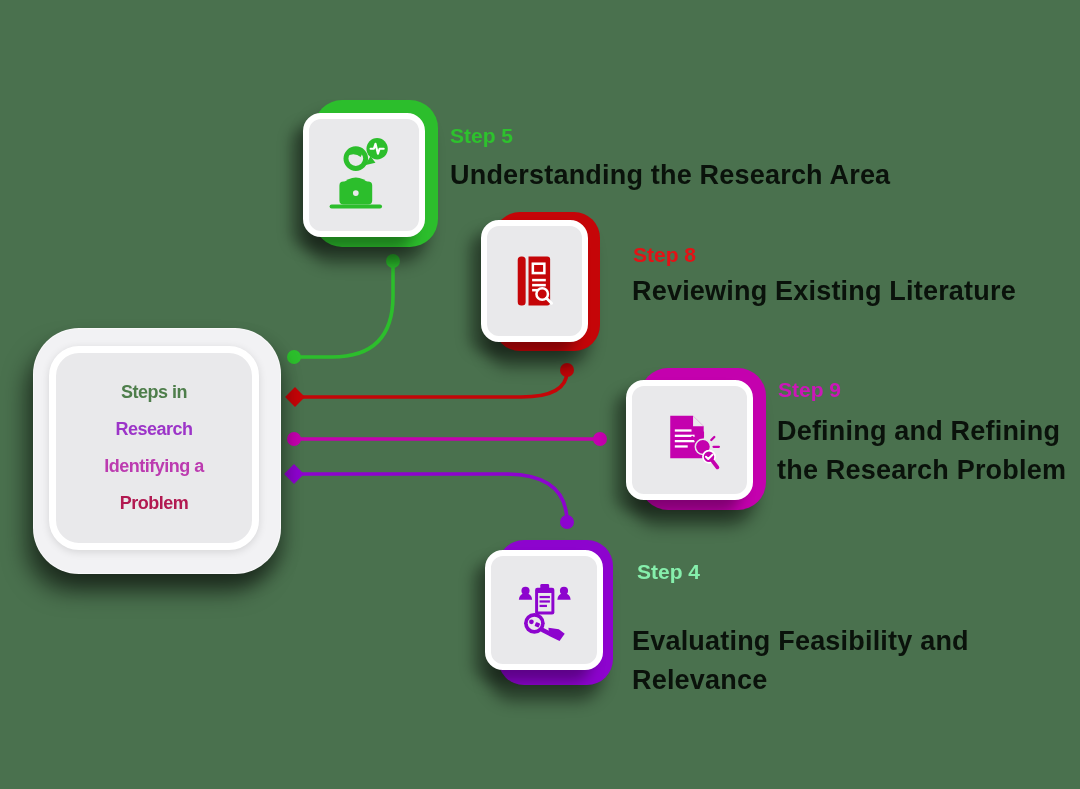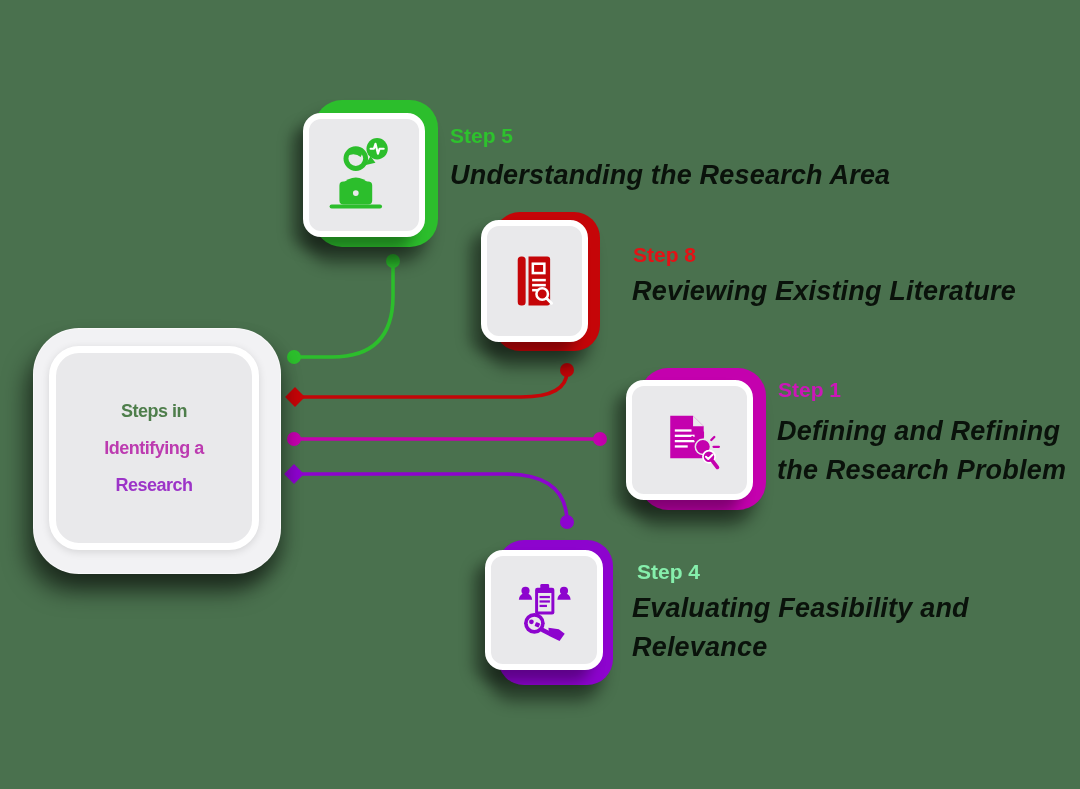--- a/index.html
+++ b/index.html
@@ -33,41 +33,41 @@
   .title-line.l3{color:#B21951;}
 
   
   .step-back{position:absolute;z-index:2;box-shadow:-10px 16px 16px rgba(0,0,0,.45);}
   .step-card{
     position:absolute;z-index:3;background:#E9E9EB;border:6px solid #FFFFFF;
     border-radius:18px;display:flex;align-items:center;justify-content:center;
     box-shadow:-12px 12px 14px rgba(0,0,0,.35);
   }
   .step-label{position:absolute;z-index:4;font-size:21px;font-weight:800;line-height:24px;white-space:nowrap;}
-  .step-heading{position:absolute;z-index:4;font-size:27px;font-weight:800;line-height:39px;color:#0A120B;letter-spacing:.2px;font-style:italic;}
+  .step-heading{position:absolute;z-index:4;font-size:27px;font-weight:800;line-height:39px;color:#0A120B;letter-spacing:.2px;}
 
   .s1 .step-back{left:314px;top:100px;width:124px;height:147px;border-radius:28px;background:#2CBE2C;}
   .s1 .step-card{left:303px;top:113px;width:110px;height:112px;}
   .s1 .step-label{left:450px;top:124px;color:#2DC22D;}
   .s1 .step-heading{left:450px;top:156px;width:500px;white-space:nowrap;}
 
   .s2 .step-back{left:494px;top:212px;width:106px;height:139px;border-radius:26px;background:#C50508;}
   .s2 .step-card{left:481px;top:220px;width:95px;height:110px;}
   .s2 .step-label{left:633px;top:243px;color:#E31216;}
   .s2 .step-heading{left:632px;top:272px;width:460px;white-space:nowrap;}
 
   .s3 .step-back{left:640px;top:368px;width:126px;height:142px;border-radius:28px;background:#C401AE;}
   .s3 .step-card{left:626px;top:380px;width:115px;height:108px;}
   .s3 .step-label{left:778px;top:378px;color:#CC16B8;}
   .s3 .step-heading{left:777px;top:412px;width:315px;}
 
   .s4 .step-back{left:498px;top:540px;width:115px;height:145px;border-radius:26px;background:#8D04CE;}
   .s4 .step-card{left:485px;top:550px;width:106px;height:108px;}
   .s4 .step-label{left:637px;top:560px;color:#86efac;}
-  .s4 .step-heading{left:632px;top:589px;width:398px;}
+  .s4 .step-heading{left:632px;top:622px;width:398px;}
 
   .icon-svg{display:block;}
 </style>
 </head>
 <body>
 
 <div class="stage">
 
   <svg class="connectors" width="1080" height="789" viewBox="0 0 1080 789">
 
@@ -92,22 +92,23 @@
     <g>
       <path d="M294,474 H505 Q567,474 567,522" fill="none" stroke="#8D04CE" stroke-width="3.6"></path>
       <rect x="287" y="467" width="14" height="14" transform="rotate(45 294 474)" fill="#8D04CE"></rect>
       <circle cx="567" cy="522" r="7" fill="#8D04CE"></circle>
     </g>
   </svg>
 
   <div class="main-card">
     <div class="main-card-inner">
       <div class="title-line l0">Steps in</div>
+      <div class="title-line l2">Research</div>
       <div class="title-line l1">Identifying a</div>
-      <div class="title-line l2">Research</div>
+      <div class="title-line l3">Problem</div>
     </div>
   </div>
 
   <div class="step s1">
     <div class="step-back"></div>
     <div class="step-card">
       <svg class="icon-svg" width="82" height="82" viewBox="0 0 100 100">
         <g fill="#2CBE2C">
           <circle cx="40" cy="30" r="12" fill="none" stroke="#2CBE2C" stroke-width="6"></circle>
           <path d="M28 27 a12 12 0 0 1 21 -6 l-3 7 a14 14 0 0 0 -18 0 z"></path>
@@ -162,21 +163,21 @@
             <line x1="88" y1="59" x2="81" y2="59"></line>
             <line x1="53" y1="46" x2="57" y2="50"></line>
           </g>
           <circle cx="67" cy="59" r="10" stroke="#E9E9EB" stroke-width="2"></circle>
           <circle cx="75" cy="72" r="8" stroke="#FFFFFF" stroke-width="2.2"></circle>
           <path d="M71 72 l3 3 l6 -6" fill="none" stroke="#FFFFFF" stroke-width="2.6" stroke-linecap="round" stroke-linejoin="round"></path>
           <line x1="80" y1="78" x2="86" y2="86" stroke="#C401AE" stroke-width="5" stroke-linecap="round"></line>
         </g>
       </svg>
     </div>
-    <div class="step-label">Step 1</div>
+    <div class="step-label">Step 9</div>
     <div class="step-heading">Defining and Refining the Research Problem</div>
   </div>
 
   <div class="step s4">
     <div class="step-back"></div>
     <div class="step-card">
       <svg class="icon-svg" width="74" height="74" viewBox="0 0 100 100">
         <g fill="#8D04CE">
           <rect x="38" y="20" width="26" height="36" rx="3"></rect>
           <rect x="45" y="15" width="12" height="8" rx="2"></rect>

